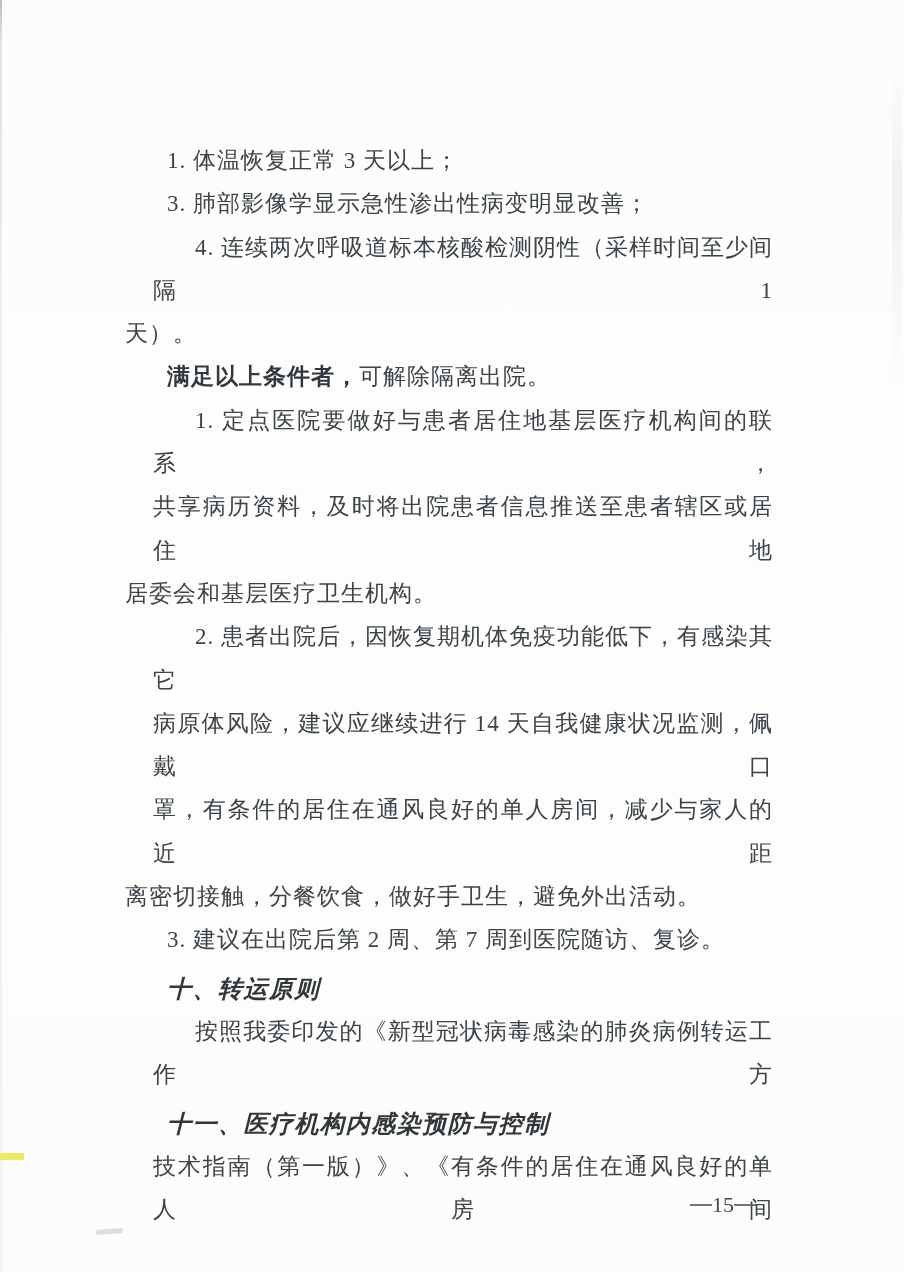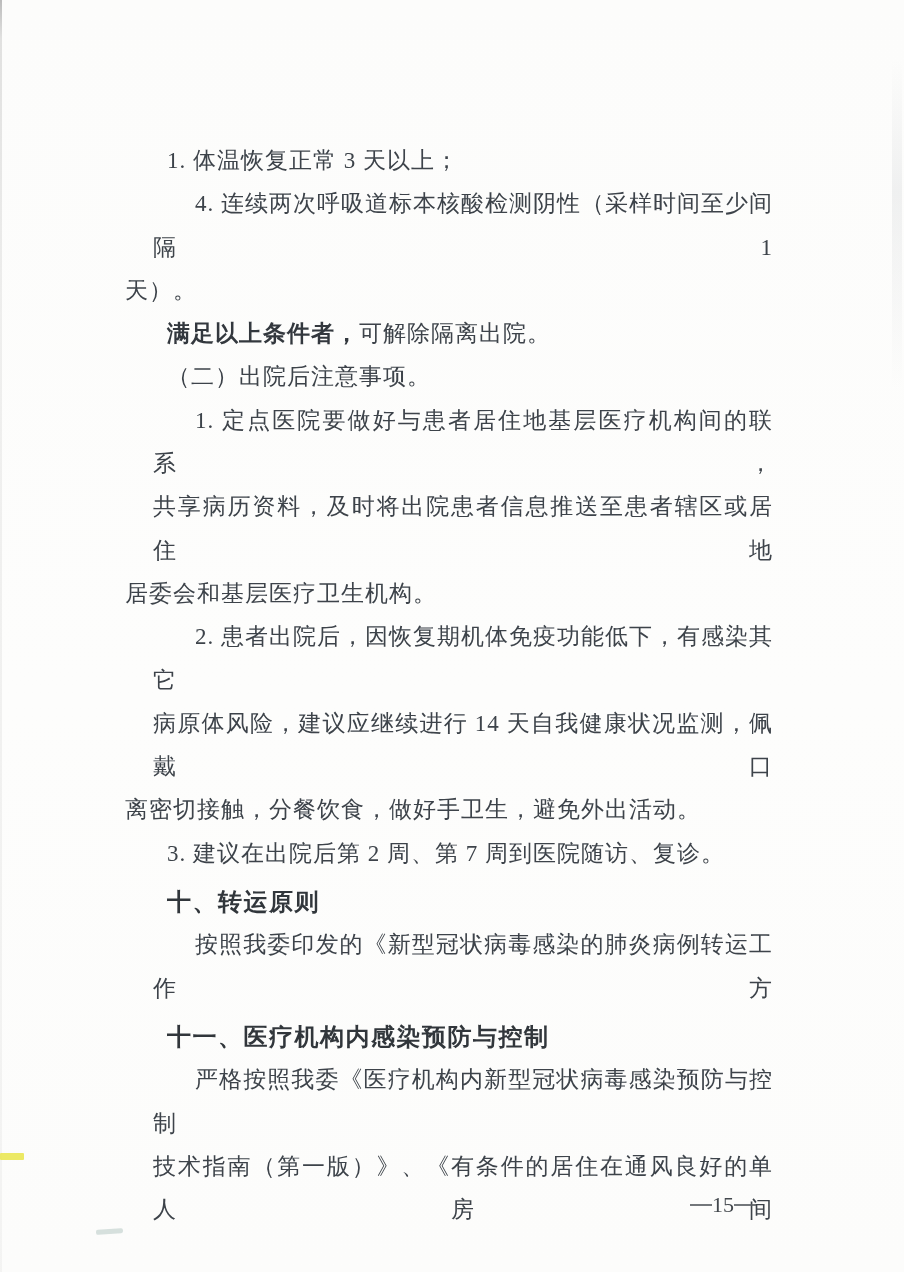--- a/index.html
+++ b/index.html
@@ -38,20 +38,21 @@
   .line { min-height: 43.3px; }
   .line.indent { text-indent: 42px; }
   .line.full { text-align-last: justify; margin-left: 28px; }
   .line.heading {
     font-family: "Liberation Sans", "DejaVu Sans", sans-serif;
     font-weight: 700;
     color: #31363b;
     font-size: 24px;
     margin-top: 5px;
     letter-spacing: 1.5px;
+    font-style: italic;
   }
   .bold-phrase { font-weight: 700; color: #33383e; }
   .footer {
     position: absolute;
     top: 1194px;
     left: 690px;
     display: flex;
     align-items: center;
     font-size: 22px;
     color: #43484d;
@@ -93,35 +94,35 @@
 </head>
 <body>
 
 <div class="page">
 
   <div class="edge-left"></div>
   <div class="artifact-smudge"></div>
 
   <div class="content">
     <div class="line indent">1. 体温恢复正常 3 天以上；</div>
+    <div class="line indent">3. 肺部影像学显示急性渗出性病变明显改善；</div>
     <div class="line indent full">4. 连续两次呼吸道标本核酸检测阴性（采样时间至少间隔 1</div>
     <div class="line">天）。</div>
     <div class="line indent"><span class="bold-phrase">满足以上条件者，</span><span>可解除隔离出院。</span></div>
-    <div class="line indent">（二）出院后注意事项。</div>
     <div class="line indent full">1. 定点医院要做好与患者居住地基层医疗机构间的联系，</div>
     <div class="line full">共享病历资料，及时将出院患者信息推送至患者辖区或居住地</div>
     <div class="line">居委会和基层医疗卫生机构。</div>
     <div class="line indent full">2. 患者出院后，因恢复期机体免疫功能低下，有感染其它</div>
     <div class="line full">病原体风险，建议应继续进行 14 天自我健康状况监测，佩戴口</div>
+    <div class="line full">罩，有条件的居住在通风良好的单人房间，减少与家人的近距</div>
     <div class="line">离密切接触，分餐饮食，做好手卫生，避免外出活动。</div>
     <div class="line indent">3. 建议在出院后第 2 周、第 7 周到医院随访、复诊。</div>
     <div class="line indent heading">十、转运原则</div>
     <div class="line indent full">按照我委印发的《新型冠状病毒感染的肺炎病例转运工作方</div>
     <div class="line indent heading">十一、医疗机构内感染预防与控制</div>
-    <div class="line indent full">严格按照我委《医疗机构内新型冠状病毒感染预防与控制</div>
     <div class="line full">技术指南（第一版）》、《有条件的居住在通风良好的单人房间</div>
   </div>
 
   <div class="footer">
     <span class="dash"></span>
     <span class="num">15</span>
     <span class="dash"></span>
   </div>
 
   <div class="artifact-yellow"></div>

